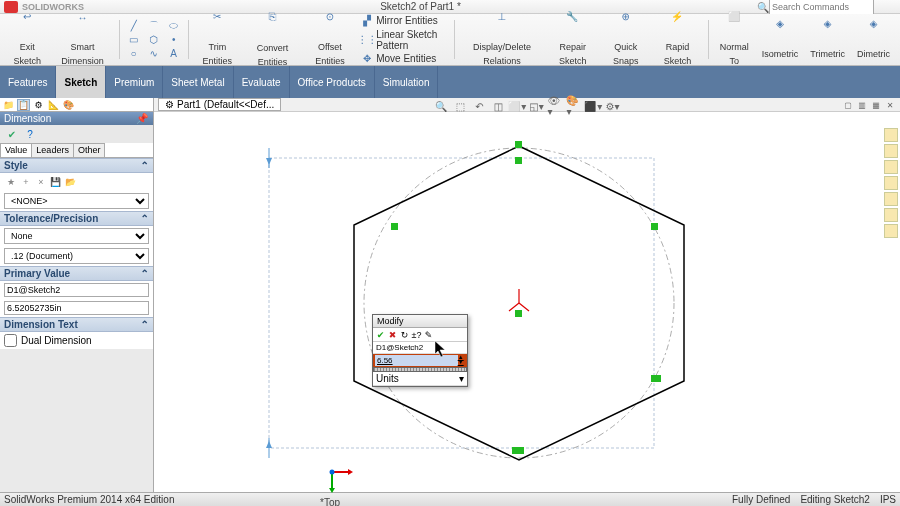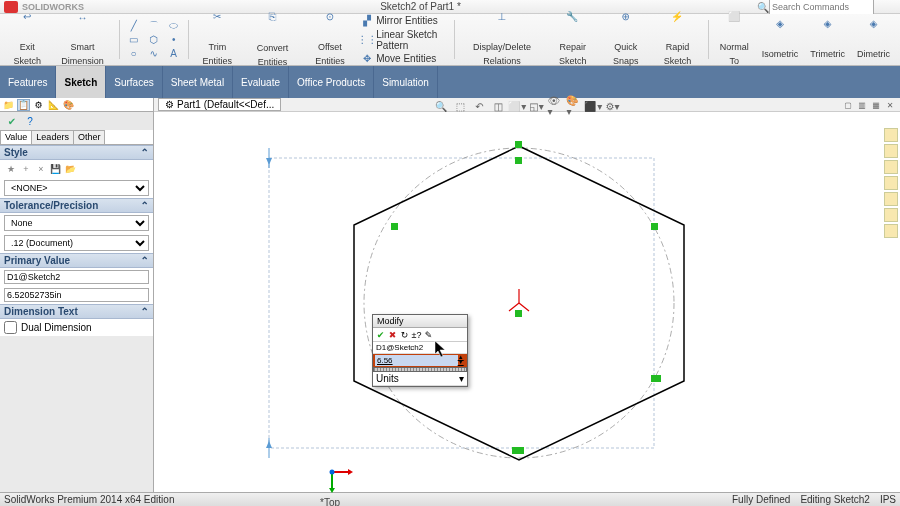--- a/index.html
+++ b/index.html
@@ -193,36 +193,40 @@
     </div>
   <div class="rbtn">
       <div class="ic">◈</div>
       <div class="lbl">Dimetric</div>
     </div>
 </div>
 
 <div class="cmd-tabs">
   <div class="cmd-tab">Features</div>
   <div class="cmd-tab active">Sketch</div>
-  <div class="cmd-tab">Surfaces</div>
+  <div class="cmd-tab">Premium</div>
   <div class="cmd-tab">Sheet Metal</div>
   <div class="cmd-tab">Evaluate</div>
   <div class="cmd-tab">Office Products</div>
   <div class="cmd-tab">Simulation</div>
 </div>
 
 <div class="main">
 
   <div class="sidebar">
     <div class="side-icons">
       <div class="si">📁</div>
       <div class="si active">📋</div>
       <div class="si">⚙</div>
       <div class="si">📐</div>
       <div class="si">🎨</div>
+    </div>
+    <div class="panel-hdr">
+      <span>Dimension</span>
+      <span class="collapse">📌</span>
     </div>
     <div class="panel-row">
       <div class="pb" style="color:#3a6">✔</div>
       <div class="pb" style="color:#06c">?</div>
     </div>
     <div class="sub-tabs">
       <div class="sub-tab active">Value</div>
       <div class="sub-tab">Leaders</div>
       <div class="sub-tab">Other</div>
     </div>

